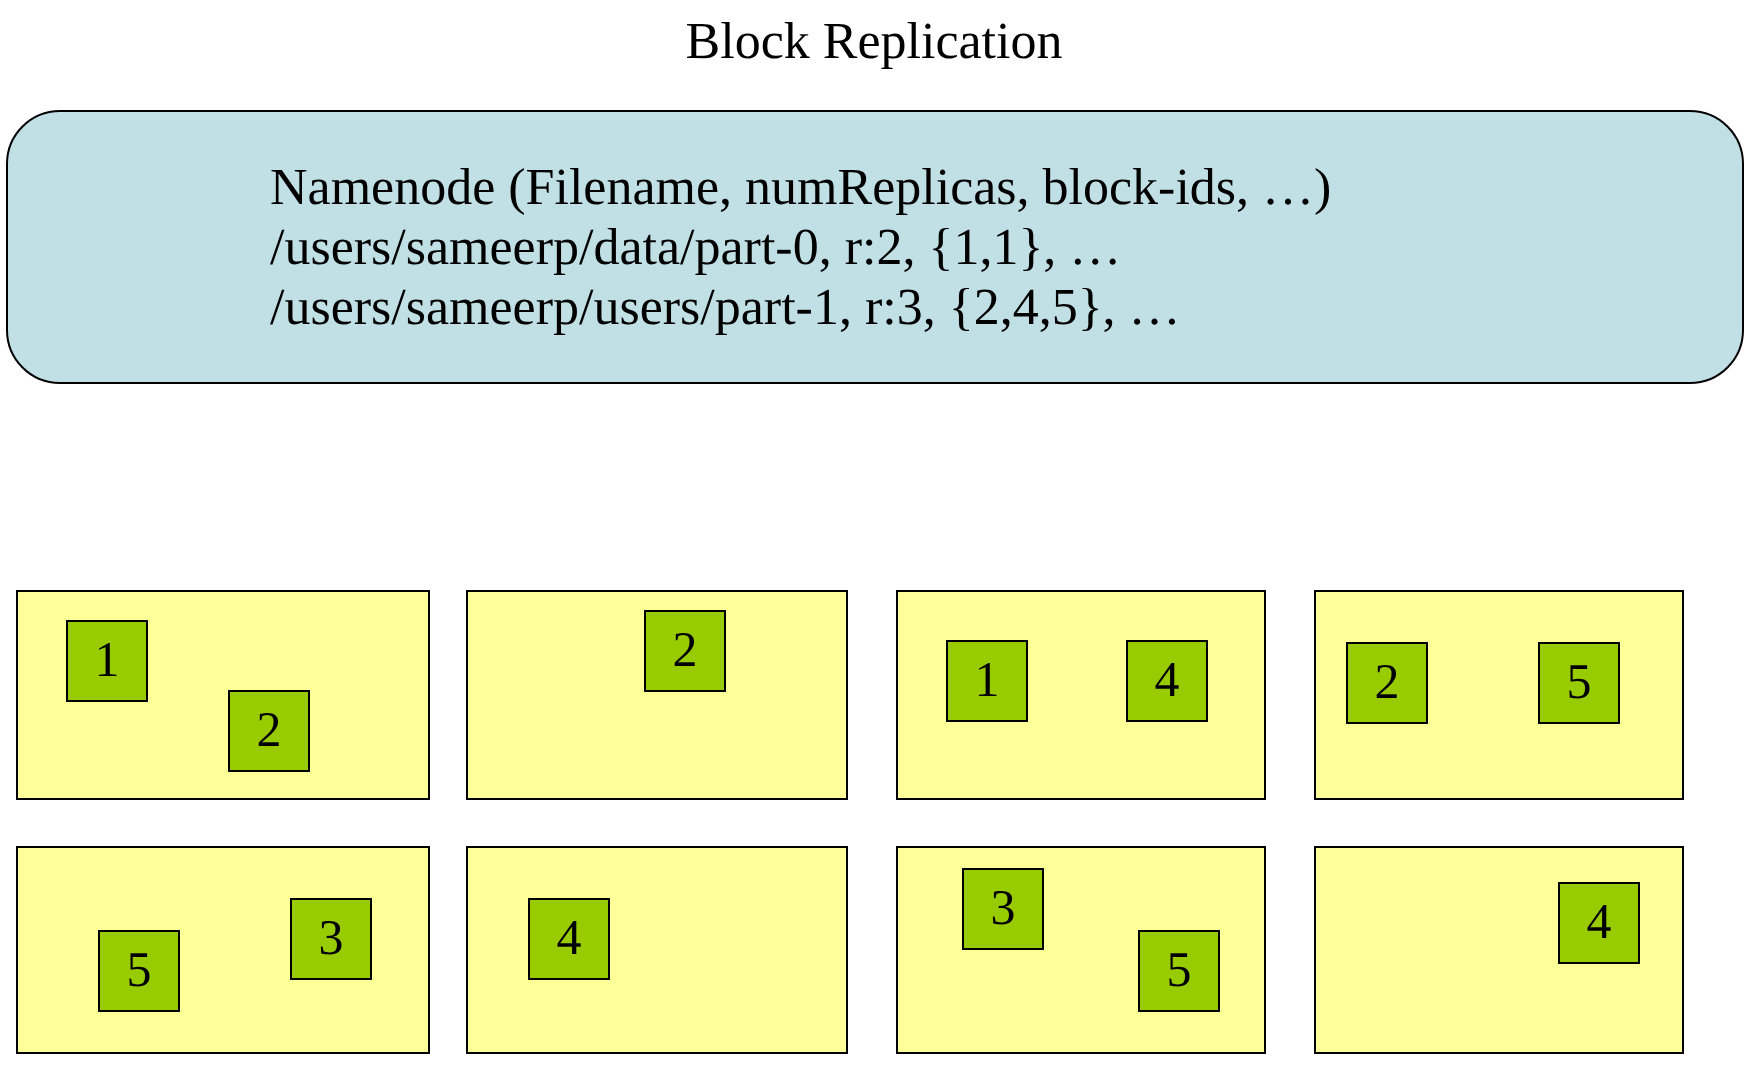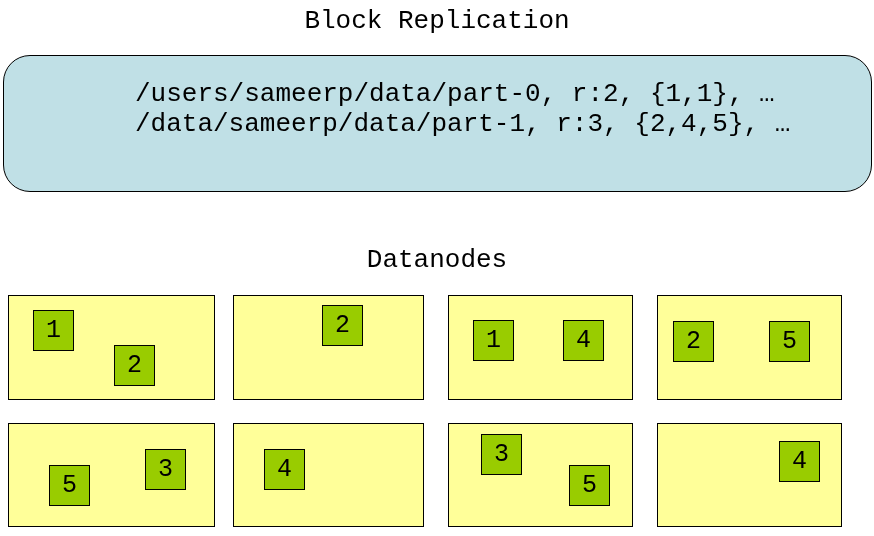--- a/index.html
+++ b/index.html
@@ -5,21 +5,21 @@
   html, body {
     margin: 0;
     padding: 0;
     background: #ffffff;
   }
   #canvas {
     position: relative;
     width: 874px;
     height: 536px;
     background: #ffffff;
-    font-family: Liberation Mono, monospace;
+    font-family: Liberation Serif, serif;
     color: #000000;
     overflow: hidden;
   }
   .heading {
     position: absolute;
     left: 0;
     width: 100%;
     text-align: center;
     font-size: 26px;
     line-height: 30px;
@@ -68,26 +68,26 @@
 </style>
 </head>
 <body>
 
 <div id="canvas">
 
   <div id="diagram-title" class="heading">Block Replication</div>
 
   <div id="namenode-box">
     <div id="namenode-text">
+      <div>Namenode (Filename, numReplicas, block-ids, …)</div>
       <div>/users/sameerp/data/part-0, r:2, {1,1}, …</div>
-      <div>/data/sameerp/data/part-1, r:3, {2,4,5}, …</div>
+      <div>/users/sameerp/users/part-1, r:3, {2,4,5}, …</div>
     </div>
   </div>
 
-  <div id="datanodes-heading" class="heading">Datanodes</div>
 
   <div class="datanode" style="left:8px; top:295px; width:207px; height:105px;">
     <div class="block" style="left:24px; top:14px;">1</div>
     <div class="block" style="left:105px; top:49px;">2</div>
   </div>
 
   <div class="datanode" style="left:233px; top:295px; width:191px; height:105px;">
     <div class="block" style="left:88px; top:9px;">2</div>
   </div>
 

